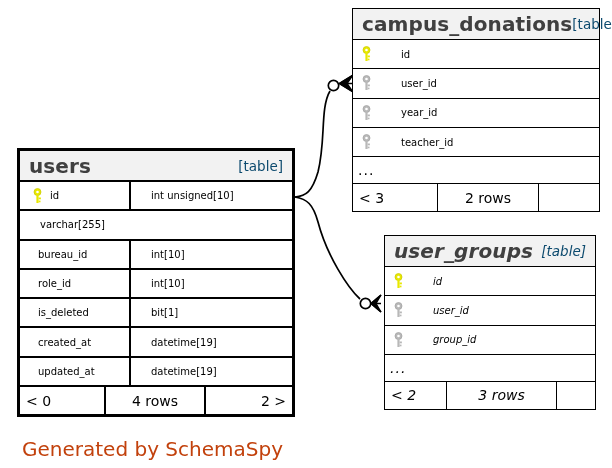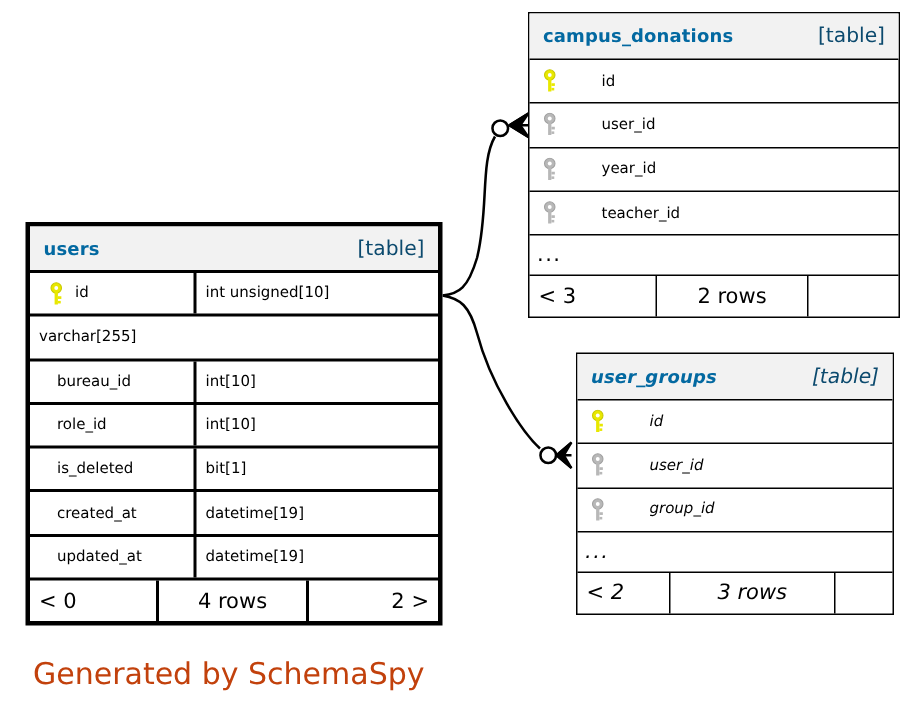--- a/index.html
+++ b/index.html
@@ -44,22 +44,22 @@
     box-sizing: border-box;
     display: flex;
     align-items: center;
     justify-content: space-between;
     padding: 0 9px;
     height: 31px;
   }
   .thick .tbl-head { border-bottom-width: 2.2px; }
   .tbl-name {
     font-weight: bold;
-    font-size: 12px;
-    color: #0369a1;
+    font-size: 20px;
+    color: #404040;
     letter-spacing: 0.1px;
   }
   .tbl-kind {
     font-size: 13.5px;
     color: #0c4a6e;
   }
   .col-row {
     display: flex;
     align-items: center;
     box-sizing: border-box;
@@ -83,21 +83,21 @@
     border-right: 2.2px solid #000000;
     height: 100%;
     display: flex;
     align-items: center;
     padding-left: 4px;
   }
   .two-col .typecell {
     flex: 1 1 auto;
     display: flex;
     align-items: center;
-    padding-left: 6px;
+    padding-left: 20px;
     height: 100%;
   }
   .two-col .namecell.indent { padding-left: 18px; }
   .one-col .namecell {
     flex: 1 1 auto;
     display: flex;
     align-items: center;
     padding-left: 22px;
     height: 100%;
   }

